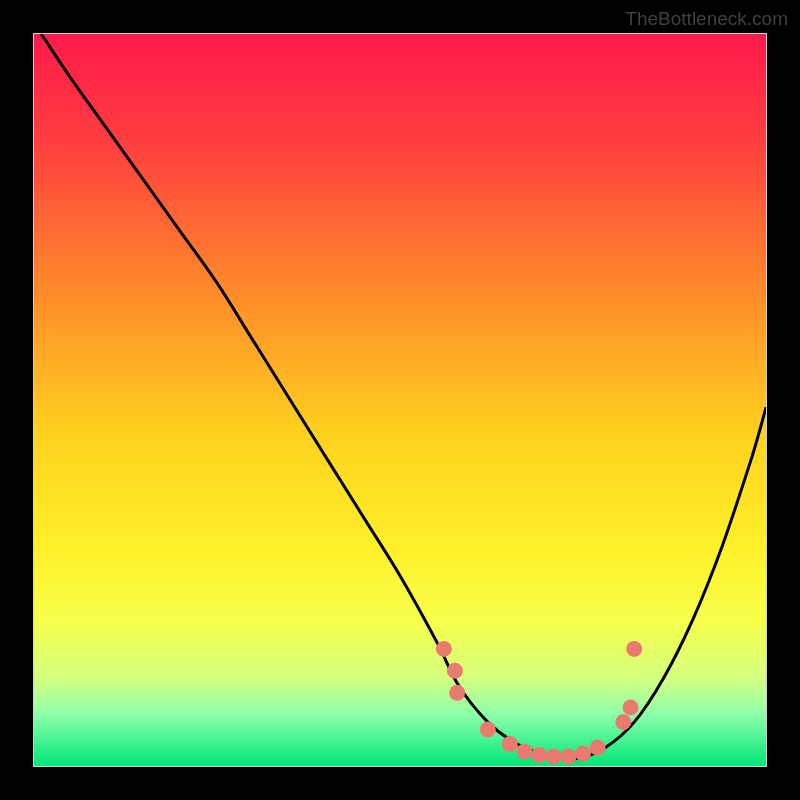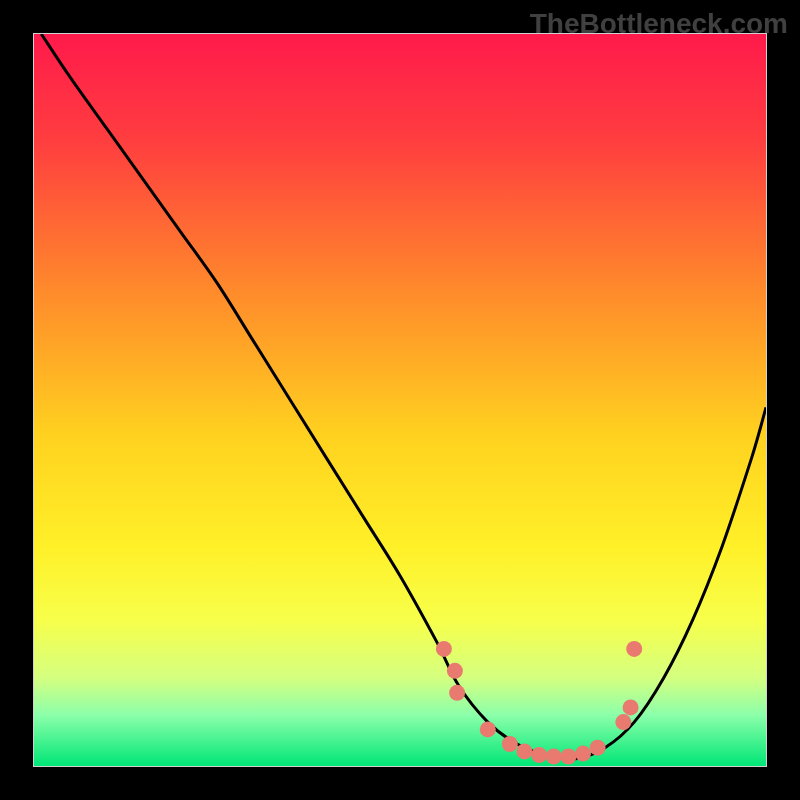--- a/index.html
+++ b/index.html
@@ -19,22 +19,22 @@
     box-sizing: border-box;
     border: 1px solid #d0d0d0;
     overflow: hidden;
   }
   .watermark {
     position: absolute;
     top: 8px;
     right: 12px;
     color: #404040;
     font-family: Arial, Helvetica, sans-serif;
-    font-size: 28px;
-    font-weight: bold;
+    font-size: 19px;
+    font-weight: normal;
     letter-spacing: 0px;
   }
 </style>
 </head>
 <body>
 
 <div class="chart-wrap">
   <svg width="732" height="732" viewBox="0 0 732 732" xmlns="http://www.w3.org/2000/svg">
     <defs>
       <linearGradient id="bg-grad" x1="0" y1="0" x2="0" y2="1">

